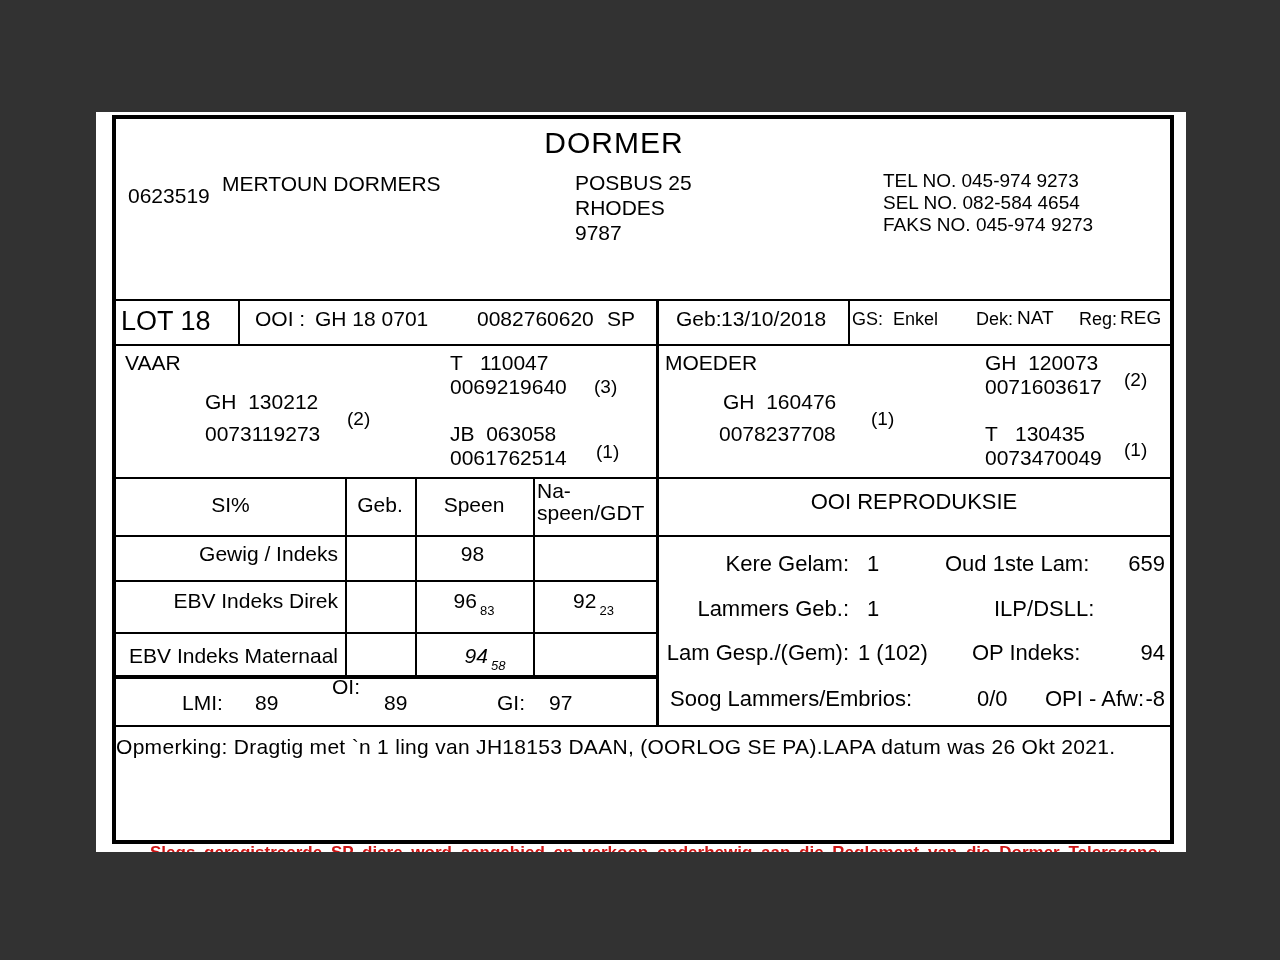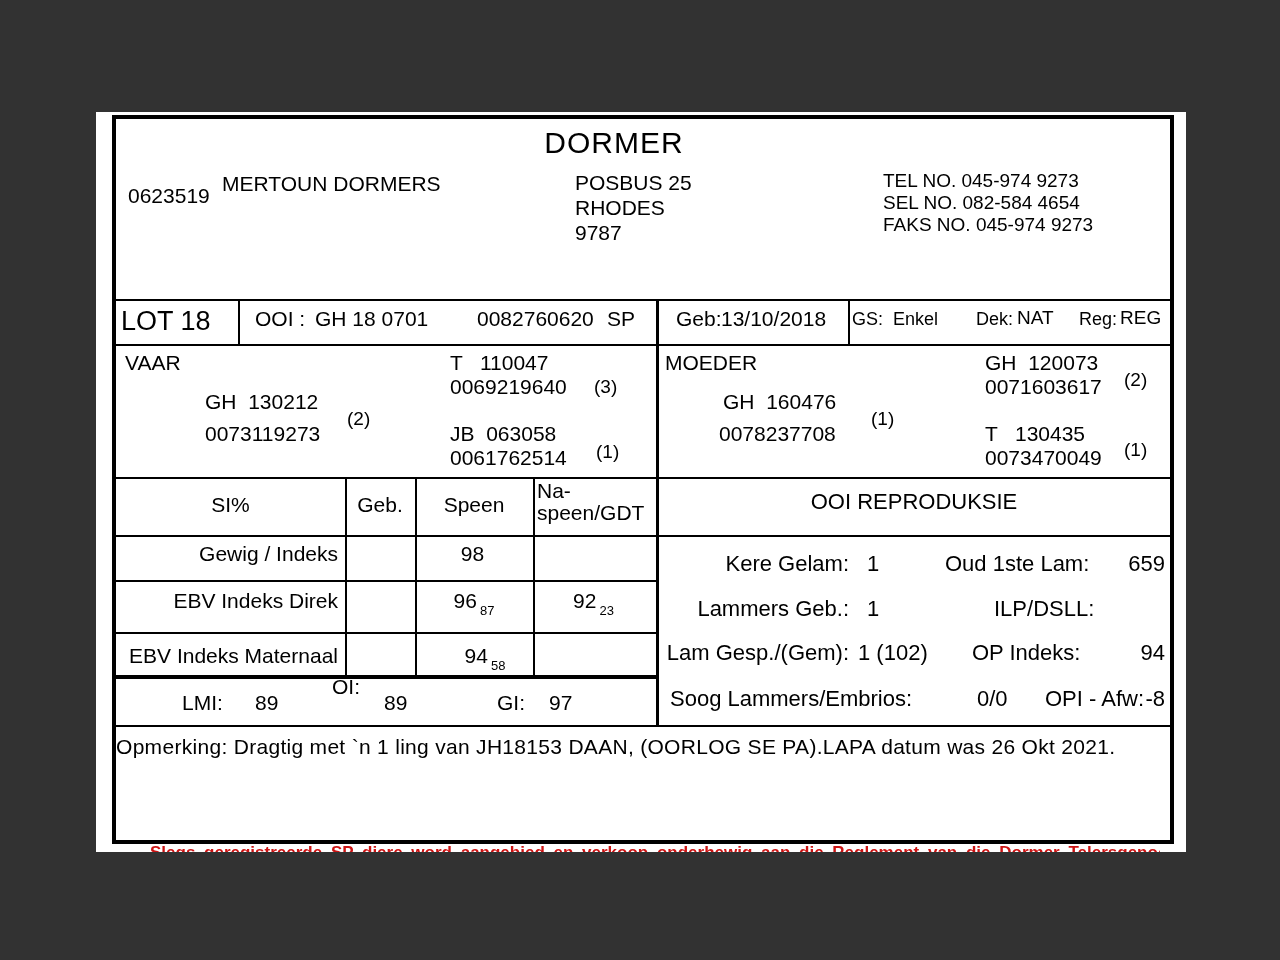--- a/index.html
+++ b/index.html
@@ -107,23 +107,23 @@
       <div class="cell" style="left:229px;top:374px;width:70px;">Geb.</div>
       <div class="cell" style="left:299px;top:374px;width:118px;">Speen</div>
       <div class="cell hdr2" style="left:421px;top:361px;width:119px;text-align:left;">Na-
 speen/GDT</div>
 
       <div class="cell" style="left:0;top:423px;width:222px;text-align:right;">Gewig / Indeks</div>
       <div class="cell" style="left:0;top:470px;width:222px;text-align:right;">EBV Indeks Direk</div>
       <div class="cell" style="left:0;top:525px;width:222px;text-align:right;">EBV Indeks Maternaal</div>
 
       <div class="cell" style="left:299px;top:423px;width:118px;"><span>98</span><span class="sub"></span></div>
-      <div class="cell" style="left:299px;top:470px;width:118px;"><span>96</span><span class="sub">87</span></div>
+      <div class="cell" style="left:299px;top:470px;width:118px;"><span>96</span><span class="sub">83</span></div>
       <div class="cell" style="left:417px;top:470px;width:121px;"><span>92</span><span class="sub">23</span></div>
-      <div class="cell" style="left:299px;top:525px;width:140px;"><span>94</span><span class="sub">58</span></div>
+      <div class="cell" style="left:299px;top:525px;width:140px;font-style:italic;"><span>94</span><span class="sub">58</span></div>
 
       <div class="t" style="left:66px;top:572px;">LMI:</div>
       <div class="t" style="left:139px;top:572px;">89</div>
       <div class="t" style="left:216px;top:556px;">OI:</div>
       <div class="t" style="left:268px;top:572px;">89</div>
       <div class="t" style="left:381px;top:572px;">GI:</div>
       <div class="t" style="left:433px;top:572px;">97</div>
 
       <div class="repro">
         <div class="repro-title">OOI REPRODUKSIE</div>

